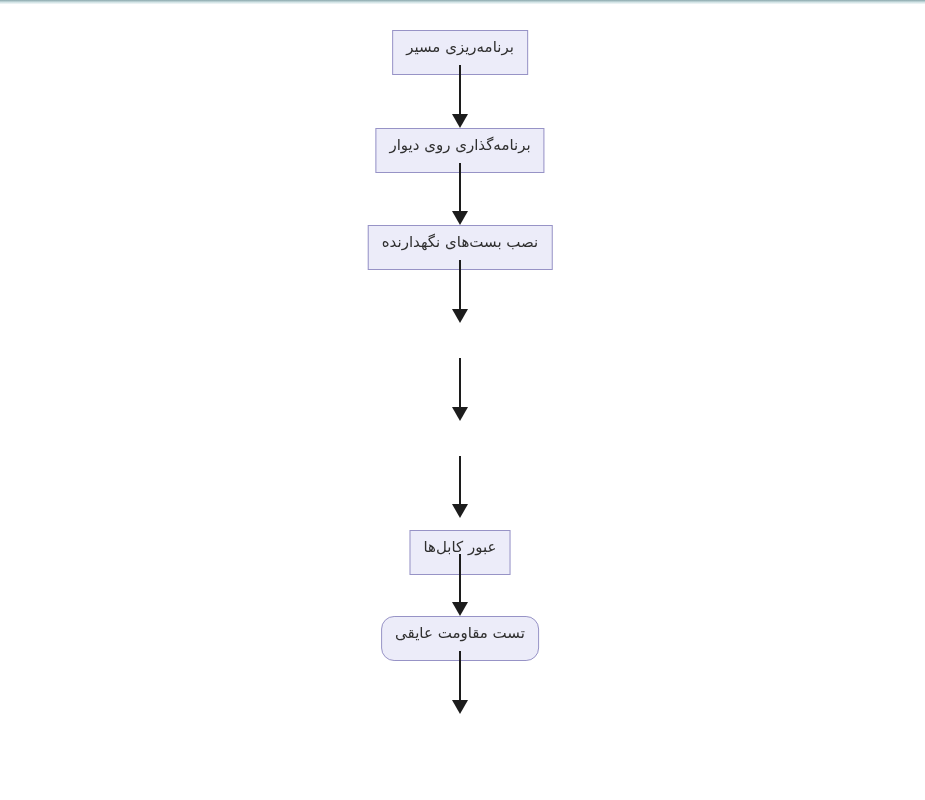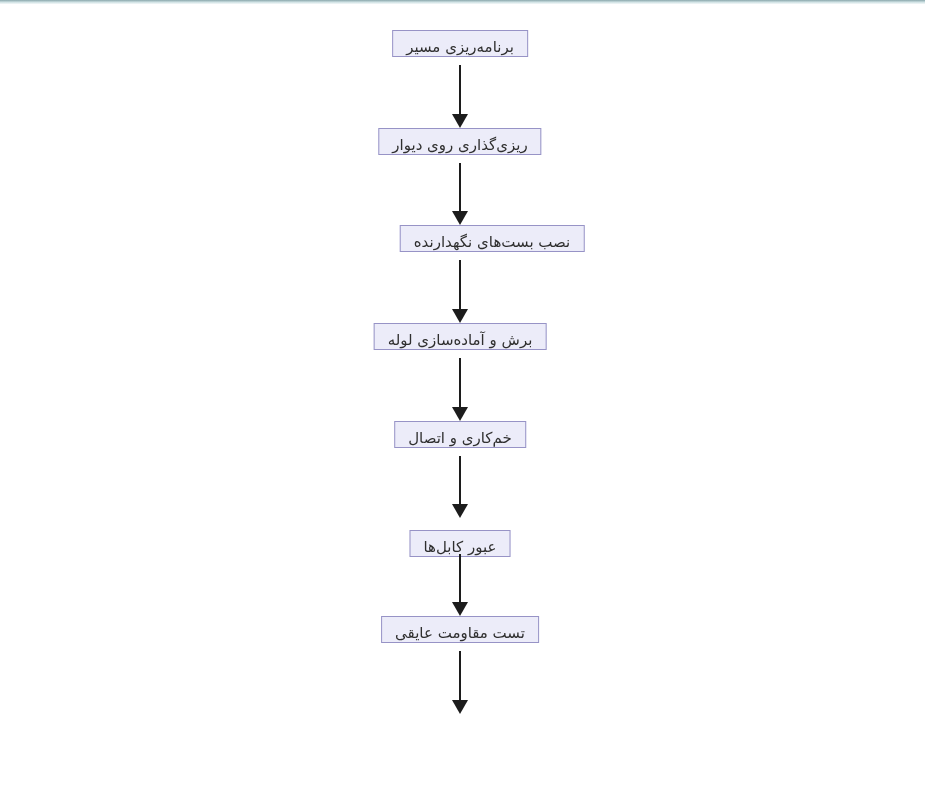--- a/index.html
+++ b/index.html
@@ -31,21 +31,21 @@
     inset: 0;
     --node-fill: #ececf9;
     --node-border: #9793c6;
     --node-text: #2f2f2f;
     --arrow: #1c1c1c;
   }
   .node {
     position: absolute;
     left: 460px;
     transform: translateX(-50%);
-    height: 27px;
+    height: 45px;
     box-sizing: border-box;
     padding: 0 13px;
     background: var(--node-fill);
     border: 1px solid var(--node-border);
     color: var(--node-text);
     font-size: 15px;
     line-height: 33px;
     white-space: nowrap;
     direction: rtl;
     text-align: center;
@@ -72,26 +72,24 @@
     border-top: 14px solid var(--arrow);
   }
 </style>
 </head>
 <body>
 
 <div class="canvas">
   <div class="top-bar" style="--bar-c1: #8aa7ac; --bar-c2: #cfe2e4; --bar-c3: #f4f8f9;"></div>
   <div class="chart" style="--node-fill: #ececf9; --node-border: #9793c6; --node-text: #2f2f2f; --arrow: #1c1c1c;">
       <div class="node" style="top: 30px;">برنامه‌ریزی مسیر</div>
-      <div class="node" style="top: 127.7px;">ریزی‌گذاری روی دیوار</div>
-      <div class="node" style="top: 225.4px; margin-left: 32px;">نصب بست‌های نگهدارنده</div>
-      <div class="node" style="top: 323.1px;">برش و آماده‌سازی لوله</div>
-      <div class="node" style="top: 420.8px;">خم‌کاری و اتصال</div>
+      <div class="node" style="top: 127.7px;">برنامه‌گذاری روی دیوار</div>
+      <div class="node" style="top: 225.4px;">نصب بست‌های نگهدارنده</div>
       <div class="node" style="top: 530px;">عبور کابل‌ها</div>
-      <div class="node" style="top: 616.2px;">تست مقاومت عایقی</div>
+      <div class="node" style="top: 616.2px; border-radius: 13px;">تست مقاومت عایقی</div>
       <div class="connector" style="top: 65px; height: 62.7px;">
         <div class="line"></div>
         <div class="head"></div>
       </div>
       <div class="connector" style="top: 162.7px; height: 62.7px;">
         <div class="line"></div>
         <div class="head"></div>
       </div>
       <div class="connector" style="top: 260.4px; height: 62.7px;">
         <div class="line"></div>

